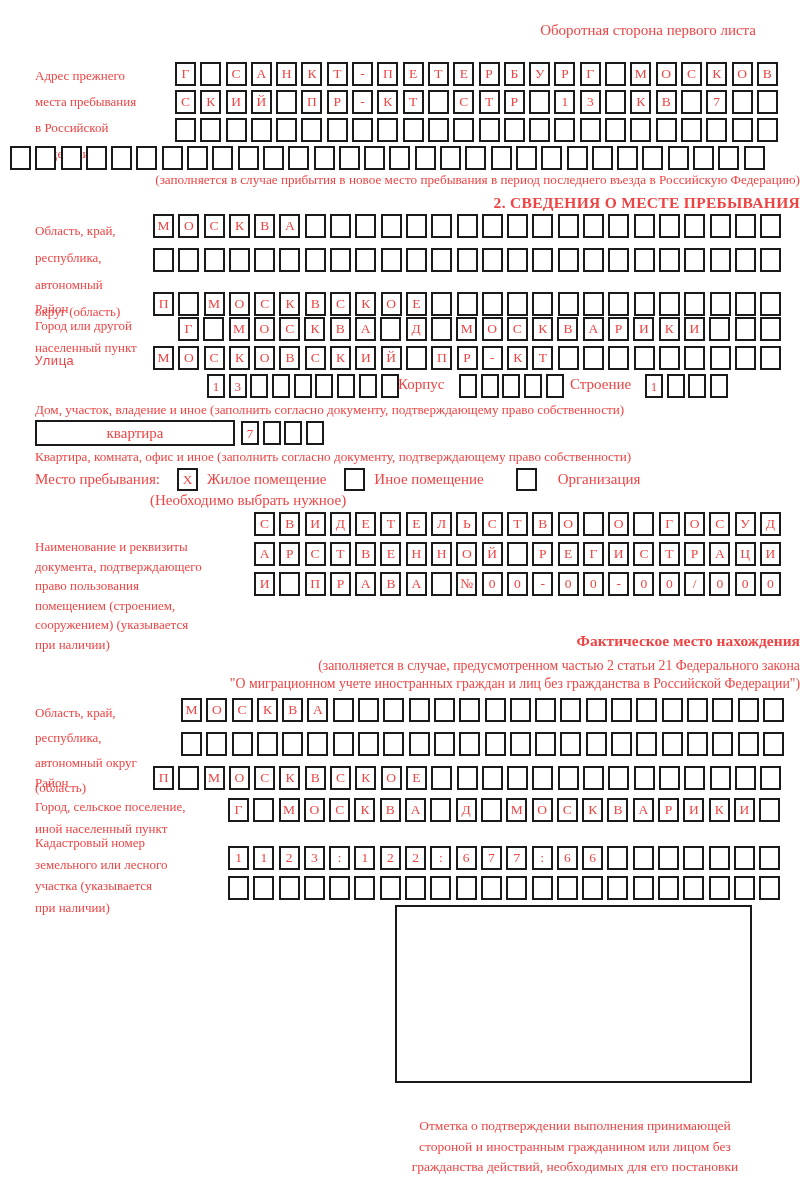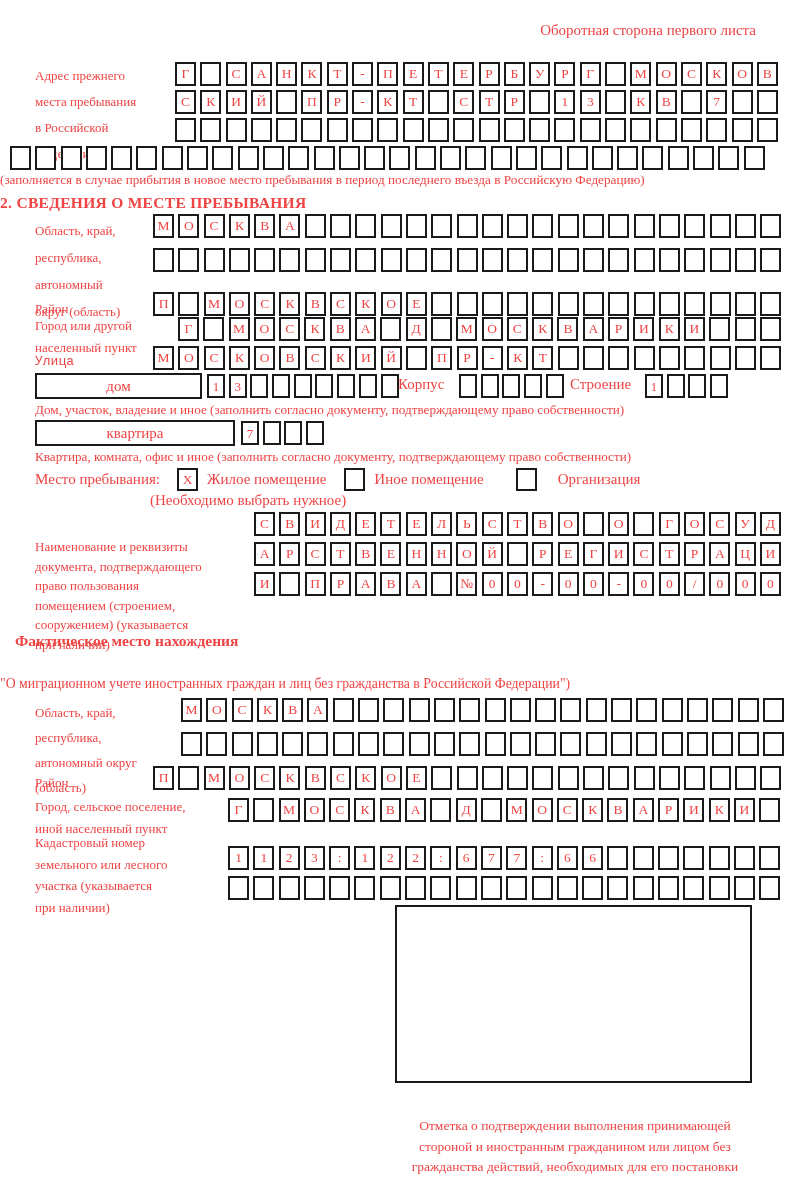--- a/index.html
+++ b/index.html
@@ -5,21 +5,21 @@
   * { margin:0; padding:0; box-sizing:border-box; }
   body { background:#fff; }
   #page {
     position:relative; width:800px; height:1180px; background:#fff;
     font-family:"Liberation Serif","DejaVu Serif",serif; color:#ef4444;
     overflow:hidden;
   }
   .abs { position:absolute; }
   .lbl { font-size:13px; line-height:26px; white-space:pre-line; }
   .note { font-size:13.2px; }
-  .center { left:0; width:800px; text-align:left; }
+  .center { left:0; width:800px; text-align:right; }
   .bold { font-weight:bold; }
 
   .boxrow { display:flex; column-gap:4.3px; }
   .cell {
     width:21px; height:24px; flex:0 0 21px;
     border:2px solid #1a1a1a;
     display:flex; align-items:center; justify-content:center;
     font-size:13.5px; line-height:1; background:#fff;
   }
   .boxrow.small { column-gap:3.7px; }
@@ -352,21 +352,20 @@
       <span class="cell"></span>
       <span class="cell"></span>
       <span class="cell"></span>
       <span class="cell"></span>
       <span class="cell"></span>
       <span class="cell"></span>
       <span class="cell"></span>
       <span class="cell"></span>
     </div>
 
-  <div id="s2-house-box" class="abs widebox">дом</div>
   <div id="s2-house-r" class="abs boxrow small">
       <span class="cell">1</span>
       <span class="cell">3</span>
       <span class="cell"></span>
       <span class="cell"></span>
       <span class="cell"></span>
       <span class="cell"></span>
       <span class="cell"></span>
       <span class="cell"></span>
       <span class="cell"></span>
@@ -478,20 +477,21 @@
       <span class="cell">-</span>
       <span class="cell">0</span>
       <span class="cell">0</span>
       <span class="cell">/</span>
       <span class="cell">0</span>
       <span class="cell">0</span>
       <span class="cell">0</span>
     </div>
 
   <div id="fmn-title" class="abs center bold">Фактическое место нахождения</div>
+  <div id="fmn-note1" class="abs center">(заполняется в случае, предусмотренном частью 2 статьи 21 Федерального закона</div>
   <div id="fmn-note2" class="abs center">"О миграционном учете иностранных граждан и лиц без гражданства в Российской Федерации")</div>
 
   <div id="fmn-region-label" class="abs lbl">Область, край,
 республика,
 автономный округ
 (область)</div>
   <div id="fmn-region-r0" class="abs boxrow">
       <span class="cell">М</span>
       <span class="cell">О</span>
       <span class="cell">С</span>

